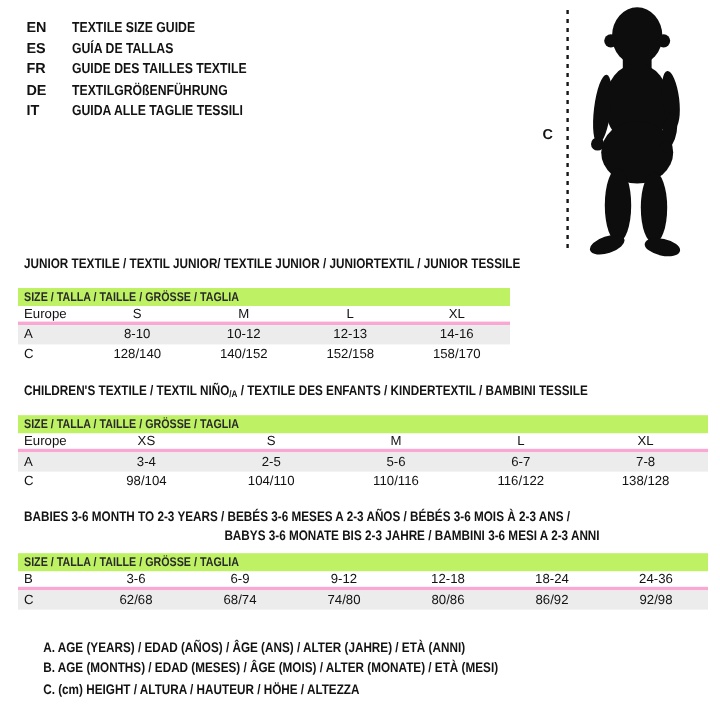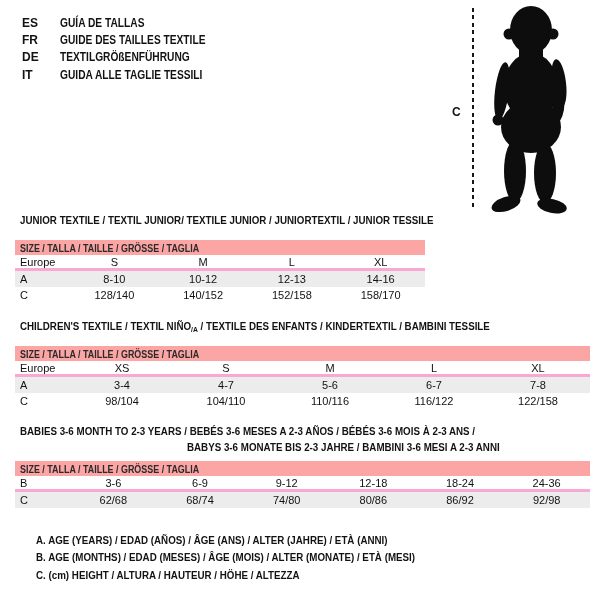--- a/index.html
+++ b/index.html
@@ -24,41 +24,45 @@
   .measure-line {
     left:472px; top:8px; width:2px; height:199px;
     background:repeating-linear-gradient(to bottom, #161616 0px, #161616 4px, rgba(0,0,0,0) 4px, rgba(0,0,0,0) 7.5px);
   }
   .c-label { left:452px; top:105px; font-size:12px; font-weight:bold; }
   .baby-svg { left:479px; top:3px; }
 
   
   .tbl-title { font-weight:bold; font-size:11.5px; line-height:15.5px;text-align:right; }
   .band {
-    height:15px; background:#fca5a5; display:flex; align-items:center;
+    height:15px; background:#bef264; display:flex; align-items:center;
     padding-left:5px; font-size:10.5px; font-weight:bold; color:#2a2a2a;
   }
   .row { display:grid; height:16px; align-items:center; font-size:11px; }
   .row.r0 { border-bottom:3px solid #f9a8d4; }
   .row.r1 { background:#ececec; }
   .cols5 { grid-template-columns:55px repeat(4,1fr); }
   .cols6 { grid-template-columns:55px repeat(5,1fr); }
   .cols7 { grid-template-columns:55px repeat(6,1fr); }
   .cell { text-align:center; }
   .cell.lbl { text-align:left; padding-left:5px; }
 
   
   .notes { left:17px; top:534px; }
   .note { height:17.4px; font-weight:bold; font-size:11.5px; display:flex; align-items:flex-start;margin-left:19px; }
   sub { font-size:8px; vertical-align:-2px; }
 </style>
 </head>
 <body>
 
 <div class="abs langs">
+  <div class="lang-row">
+    <span class="lang-code">EN</span>
+    <span class="scx">TEXTILE SIZE GUIDE</span>
+  </div>
   <div class="lang-row">
     <span class="lang-code">ES</span>
     <span class="scx">GUÍA DE TALLAS</span>
   </div>
   <div class="lang-row">
     <span class="lang-code">FR</span>
     <span class="scx">GUIDE DES TAILLES TEXTILE</span>
   </div>
   <div class="lang-row">
     <span class="lang-code">DE</span>
@@ -133,32 +137,32 @@
     <span class="cell lbl">Europe</span>
     <span class="cell">XS</span>
     <span class="cell">S</span>
     <span class="cell">M</span>
     <span class="cell">L</span>
     <span class="cell">XL</span>
   </div>
   <div class="row cols6 r1">
     <span class="cell lbl">A</span>
     <span class="cell">3-4</span>
-    <span class="cell">4-7</span>
+    <span class="cell">2-5</span>
     <span class="cell">5-6</span>
     <span class="cell">6-7</span>
     <span class="cell">7-8</span>
   </div>
   <div class="row cols6">
     <span class="cell lbl">C</span>
     <span class="cell">98/104</span>
     <span class="cell">104/110</span>
     <span class="cell">110/116</span>
     <span class="cell">116/122</span>
-    <span class="cell">122/158</span>
+    <span class="cell">138/128</span>
   </div>
 </div>
 
 <div class="abs tbl-title" style="left:20px; top:424px;text-decoration:underline;">
   <span class="scx">BABIES 3-6 MONTH TO 2-3 YEARS / BEBÉS 3-6 MESES A 2-3 AÑOS / BÉBÉS 3-6 MOIS À 2-3 ANS /</span><br>
   <span class="scx">BABYS 3-6 MONATE BIS 2-3 JAHRE / BAMBINI 3-6 MESI A 2-3 ANNI</span>
 </div>
 <div class="abs" style="left:15px; top:461px; width:575px;">
   <div class="band">
     <span class="scx">SIZE / TALLA / TAILLE / GRÖSSE / TAGLIA</span>

